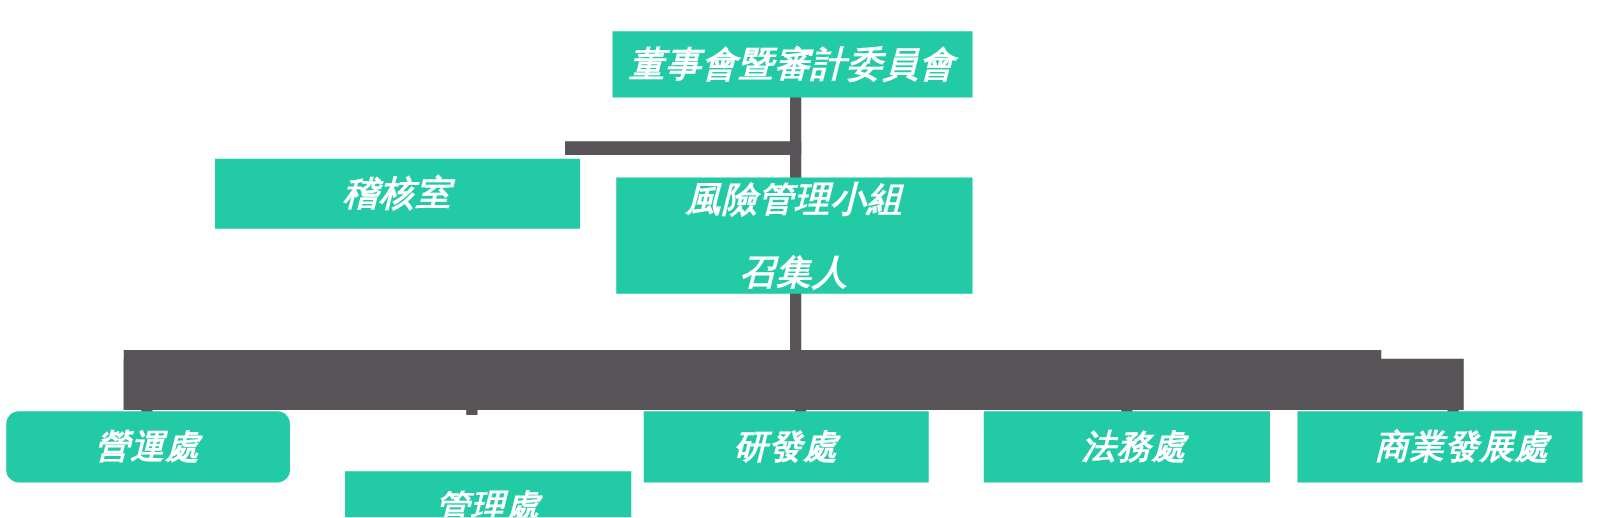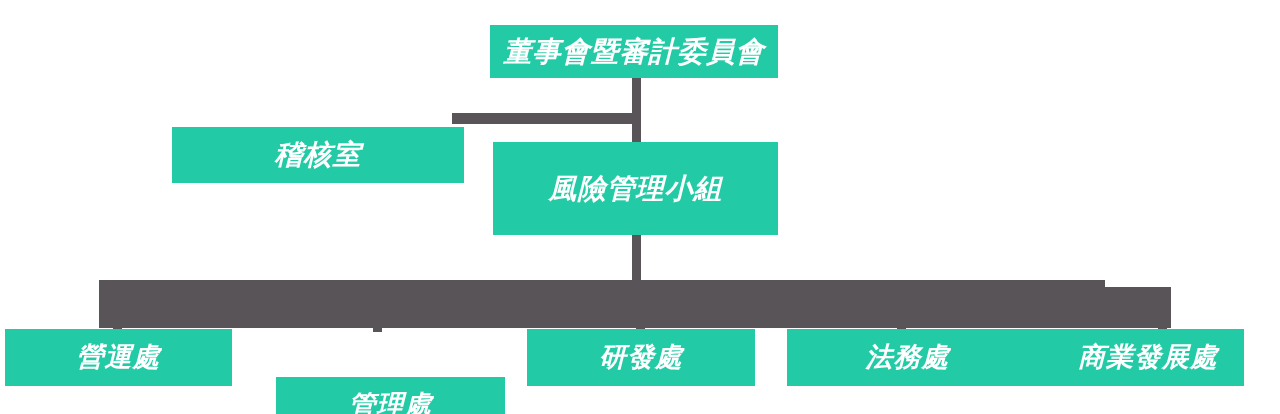--- a/index.html
+++ b/index.html
@@ -60,25 +60,25 @@
     width: 285px;
     height: 93px;
     font-size: 28px;
     gap: 24px;
   }
   .n-div {
     top: 329px;
     height: 57px;
     font-size: 27px;
   }
-  .n-div-1 { left: 5px;    width: 227px; }
+  .n-div-1 { left: 5px;    width: 227px; border-radius: 10px; }
   .n-div-2 { left: 276px;  width: 229px; margin-top: 48px; }
-  .n-div-3 { left: 527px;  width: 228px; }
+  .n-div-3 { left: 515px;  width: 228px; }
   .n-div-4 { left: 787px;  width: 229px; padding-left: 12px; }
-  .n-div-5 { left: 1016px; width: 228px; padding-left: 36px; }
+  .n-div-5 { left: 1038px; width: 228px; padding-left: 36px; }
 
   
   .conn {
     position: absolute;
     background: #595458;
     z-index: 1;
   }
   .c-vert-board-risk {
     left: 632px;
     top: 72px;
@@ -142,20 +142,21 @@
   <div class="node n-board">
     <span class="line">董事會暨審計委員會</span>
   </div>
 
   <div class="node n-audit">
     <span class="line">稽核室</span>
   </div>
 
   <div class="node n-risk">
     <span class="line">風險管理小組</span>
+    <span class="line">召集人</span>
   </div>
 
   <div class="node n-div n-div-1">
     <span class="line">營運處</span>
   </div>
   <div class="node n-div n-div-2">
     <span class="line">管理處</span>
   </div>
   <div class="node n-div n-div-3">
     <span class="line">研發處</span>

